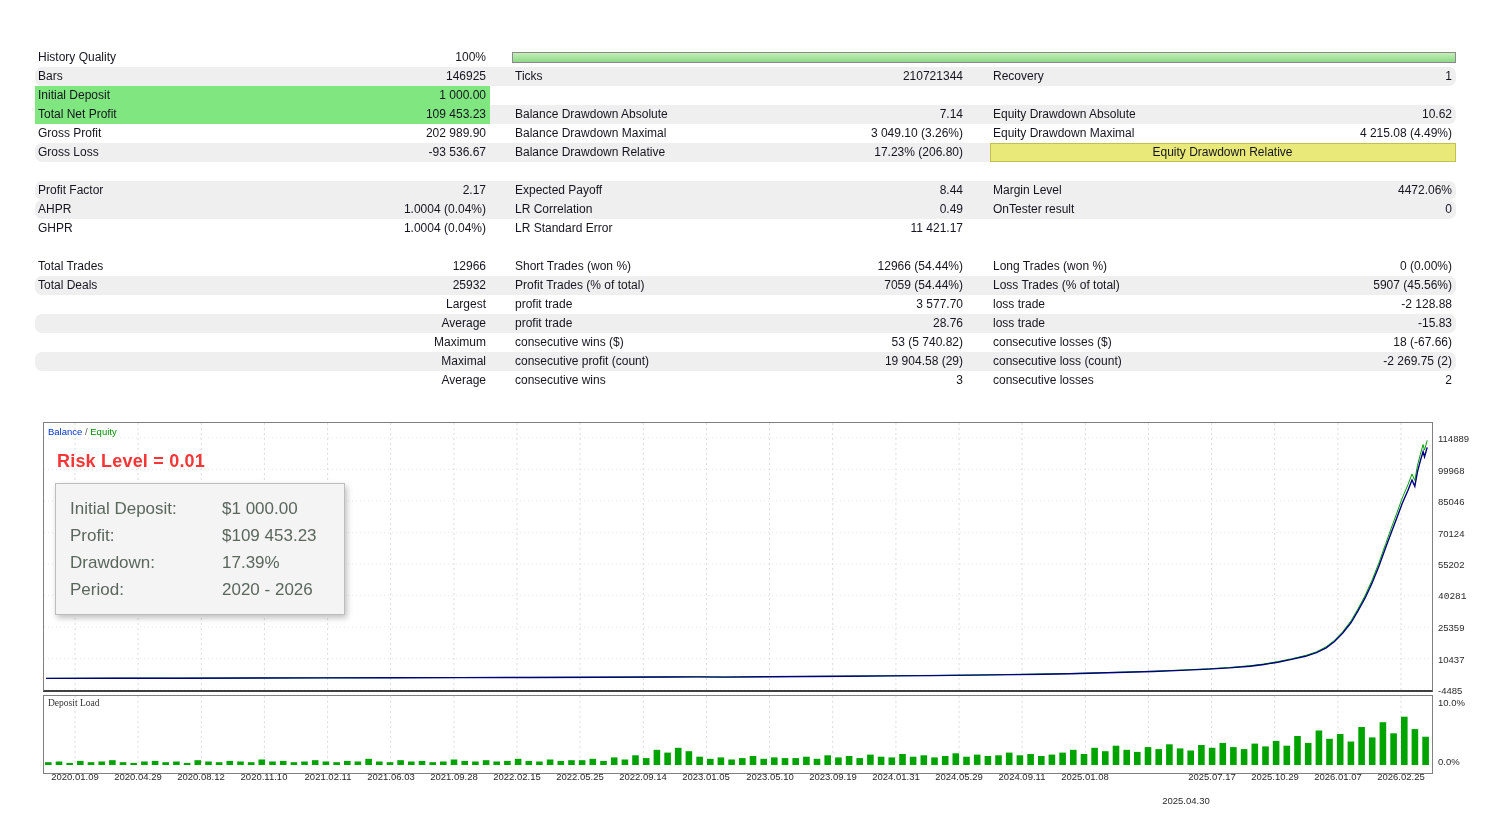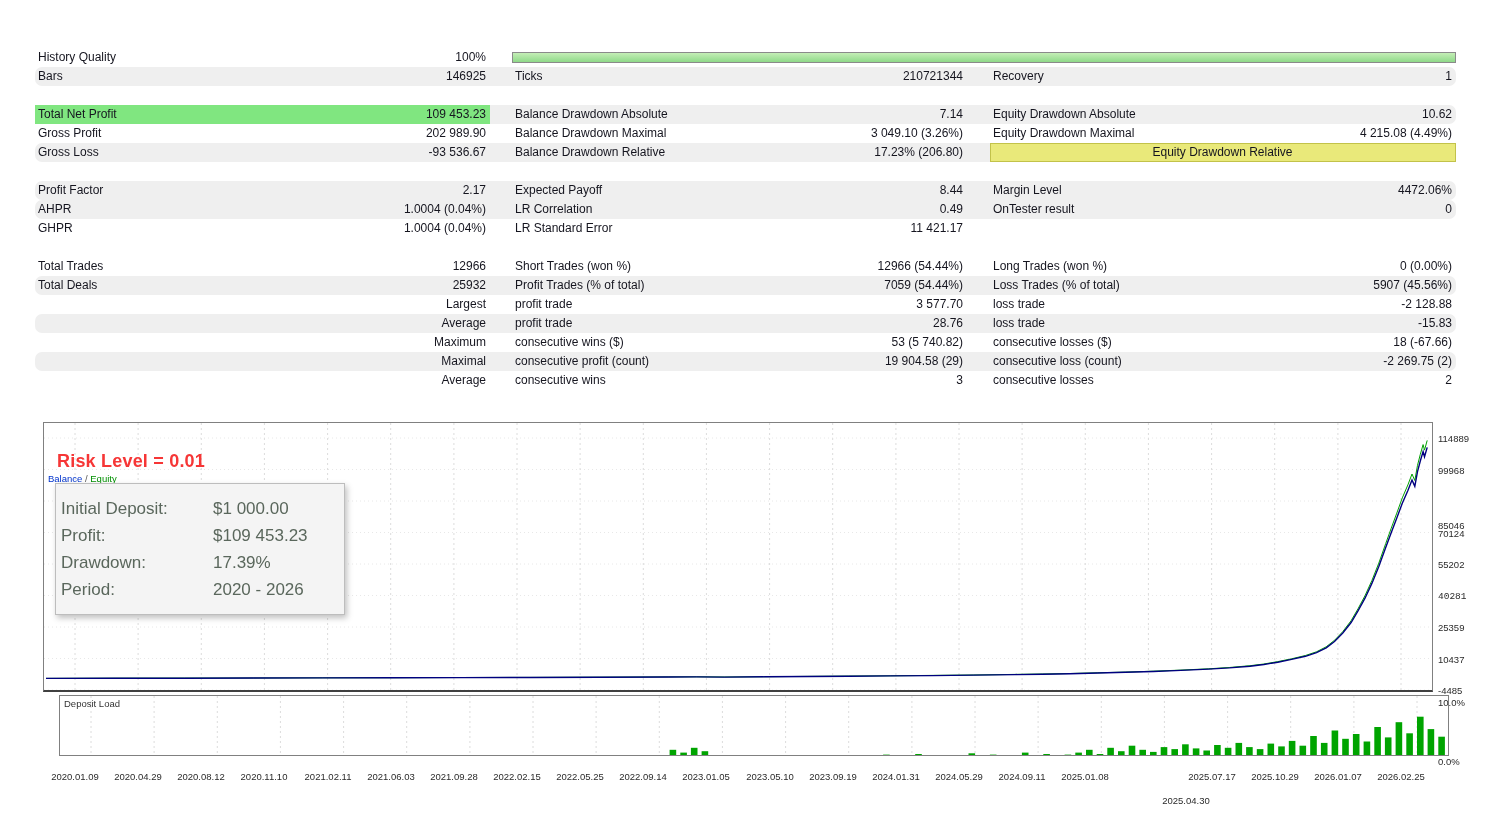--- a/index.html
+++ b/index.html
@@ -23,32 +23,32 @@
   .scell { display:flex; align-items:center; justify-content:space-between; font-size:12px; line-height:19px; padding:0 4px 0 3px; overflow:hidden; white-space:nowrap; }
   .hl-green { background:var(--hl-green); }
   .hl-yellow { background:var(--hl-yellow); box-shadow:inset 0 0 0 1px #c2c24a;flex-direction:column; }
   .progress-bar { position:absolute; left:477px; top:4px; width:944px; height:11px;
     background:linear-gradient(to bottom, var(--prog1), var(--prog2));
     border:1px solid #8a8a8a; }
 
   
   #main-plot { position:absolute; left:43px; top:422px; width:1390px; height:270px;
     border:1px solid #808080; border-bottom:2px solid #404040; background:#fff; overflow:hidden; }
-  #dep-plot { position:absolute; left:59px; top:695px; width:1390px; height:61px;
-    border:1px solid #808080; background:#fff; overflow:hidden; }
+  #dep-plot { position:absolute; left:43px; top:695px; width:1390px; height:79px;
+    border:1px solid #808080; background:#fff; overflow:hidden;font-family:Liberation Serif, serif; }
   #main-plot svg, #dep-plot svg { position:absolute; left:0; top:0; }
 
-  .legend { position:absolute; left:4px; top:3px; font-size:9.5px;margin-top:47px; }
+  .legend { position:absolute; left:4px; top:3px; font-size:9.5px; }
   .leg-balance { color:#0033cc; }
   .leg-sep { color:#555; }
   .leg-equity { color:#009000; }
 
   .risk-label { position:absolute; left:13px; top:28px; font-size:18px; font-weight:bold; color:var(--risk); letter-spacing:.2px; }
 
-  .info-box { position:absolute; left:11px; top:60px; width:290px; padding:11px 5px;
+  .info-box { position:absolute; left:11px; top:60px; width:290px; padding:11px 14px;
     background:#f4f4f4; border:1px solid #bdbdbd; box-shadow:2px 3px 6px rgba(0,0,0,.25);
     font-size:17px; color:#5a675c; }
   .info-row { display:flex; height:27px; align-items:center; }
   .info-label { width:152px; }
   .info-value { flex:1; }
 
   .dep-label { position:absolute; left:4px; top:2px; font-size:9.5px; color:#333; }
 
   .ylab { position:absolute; left:1438px; width:55px; font-size:9.5px; color:#2a2a2a; }
   .dep-ylab { position:absolute; left:1438px; width:55px; font-size:9.5px; color:#2a2a2a; }
@@ -87,20 +87,24 @@
           <span>Ticks</span>
           <span>210721344</span>
         </div>
         <div></div>
         <div class="scell">
           <span>Recovery</span>
           <span>1</span>
         </div>
       </div>
       <div class="srow z0">
+        <div class="scell hl-green">
+          <span>Initial Deposit</span>
+          <span>1 000.00</span>
+        </div>
         <div></div>
         <div class="scell">
           <span></span>
           <span></span>
         </div>
         <div></div>
         <div class="scell">
           <span></span>
           <span></span>
         </div>
@@ -531,21 +535,21 @@
         <rect x="1357.0" y="20.7" width="6.6" height="48.3" fill="#00a400"></rect>
         <rect x="1367.6" y="33.1" width="6.6" height="35.9" fill="#00a400"></rect>
         <rect x="1378.3" y="40.7" width="6.6" height="28.3" fill="#00a400"></rect>
       </svg>
     <div class="dep-label">Deposit Load</div>
   </div>
 
   <div id="axis-labels">
       <div class="ylab" style="top: 433px;">114889</div>
       <div class="ylab" style="top: 465px;">99968</div>
-      <div class="ylab" style="top: 496px; margin-top: 24px;">85046</div>
+      <div class="ylab" style="top: 496px;">85046</div>
       <div class="ylab" style="top: 528px;">70124</div>
       <div class="ylab" style="top: 559px;">55202</div>
       <div class="ylab" style="top: 591px; font-family: Liberation Mono, monospace;">40281</div>
       <div class="ylab" style="top: 622px;">25359</div>
       <div class="ylab" style="top: 654px;">10437</div>
       <div class="ylab" style="top: 685px;">-4485</div>
       <div class="dep-ylab" style="top: 697px;">10.0%</div>
       <div class="dep-ylab" style="top: 756px;">0.0%</div>
       <div class="xlab" style="left: 40px;">2020.01.09</div>
       <div class="xlab" style="left: 103px;">2020.04.29</div>

